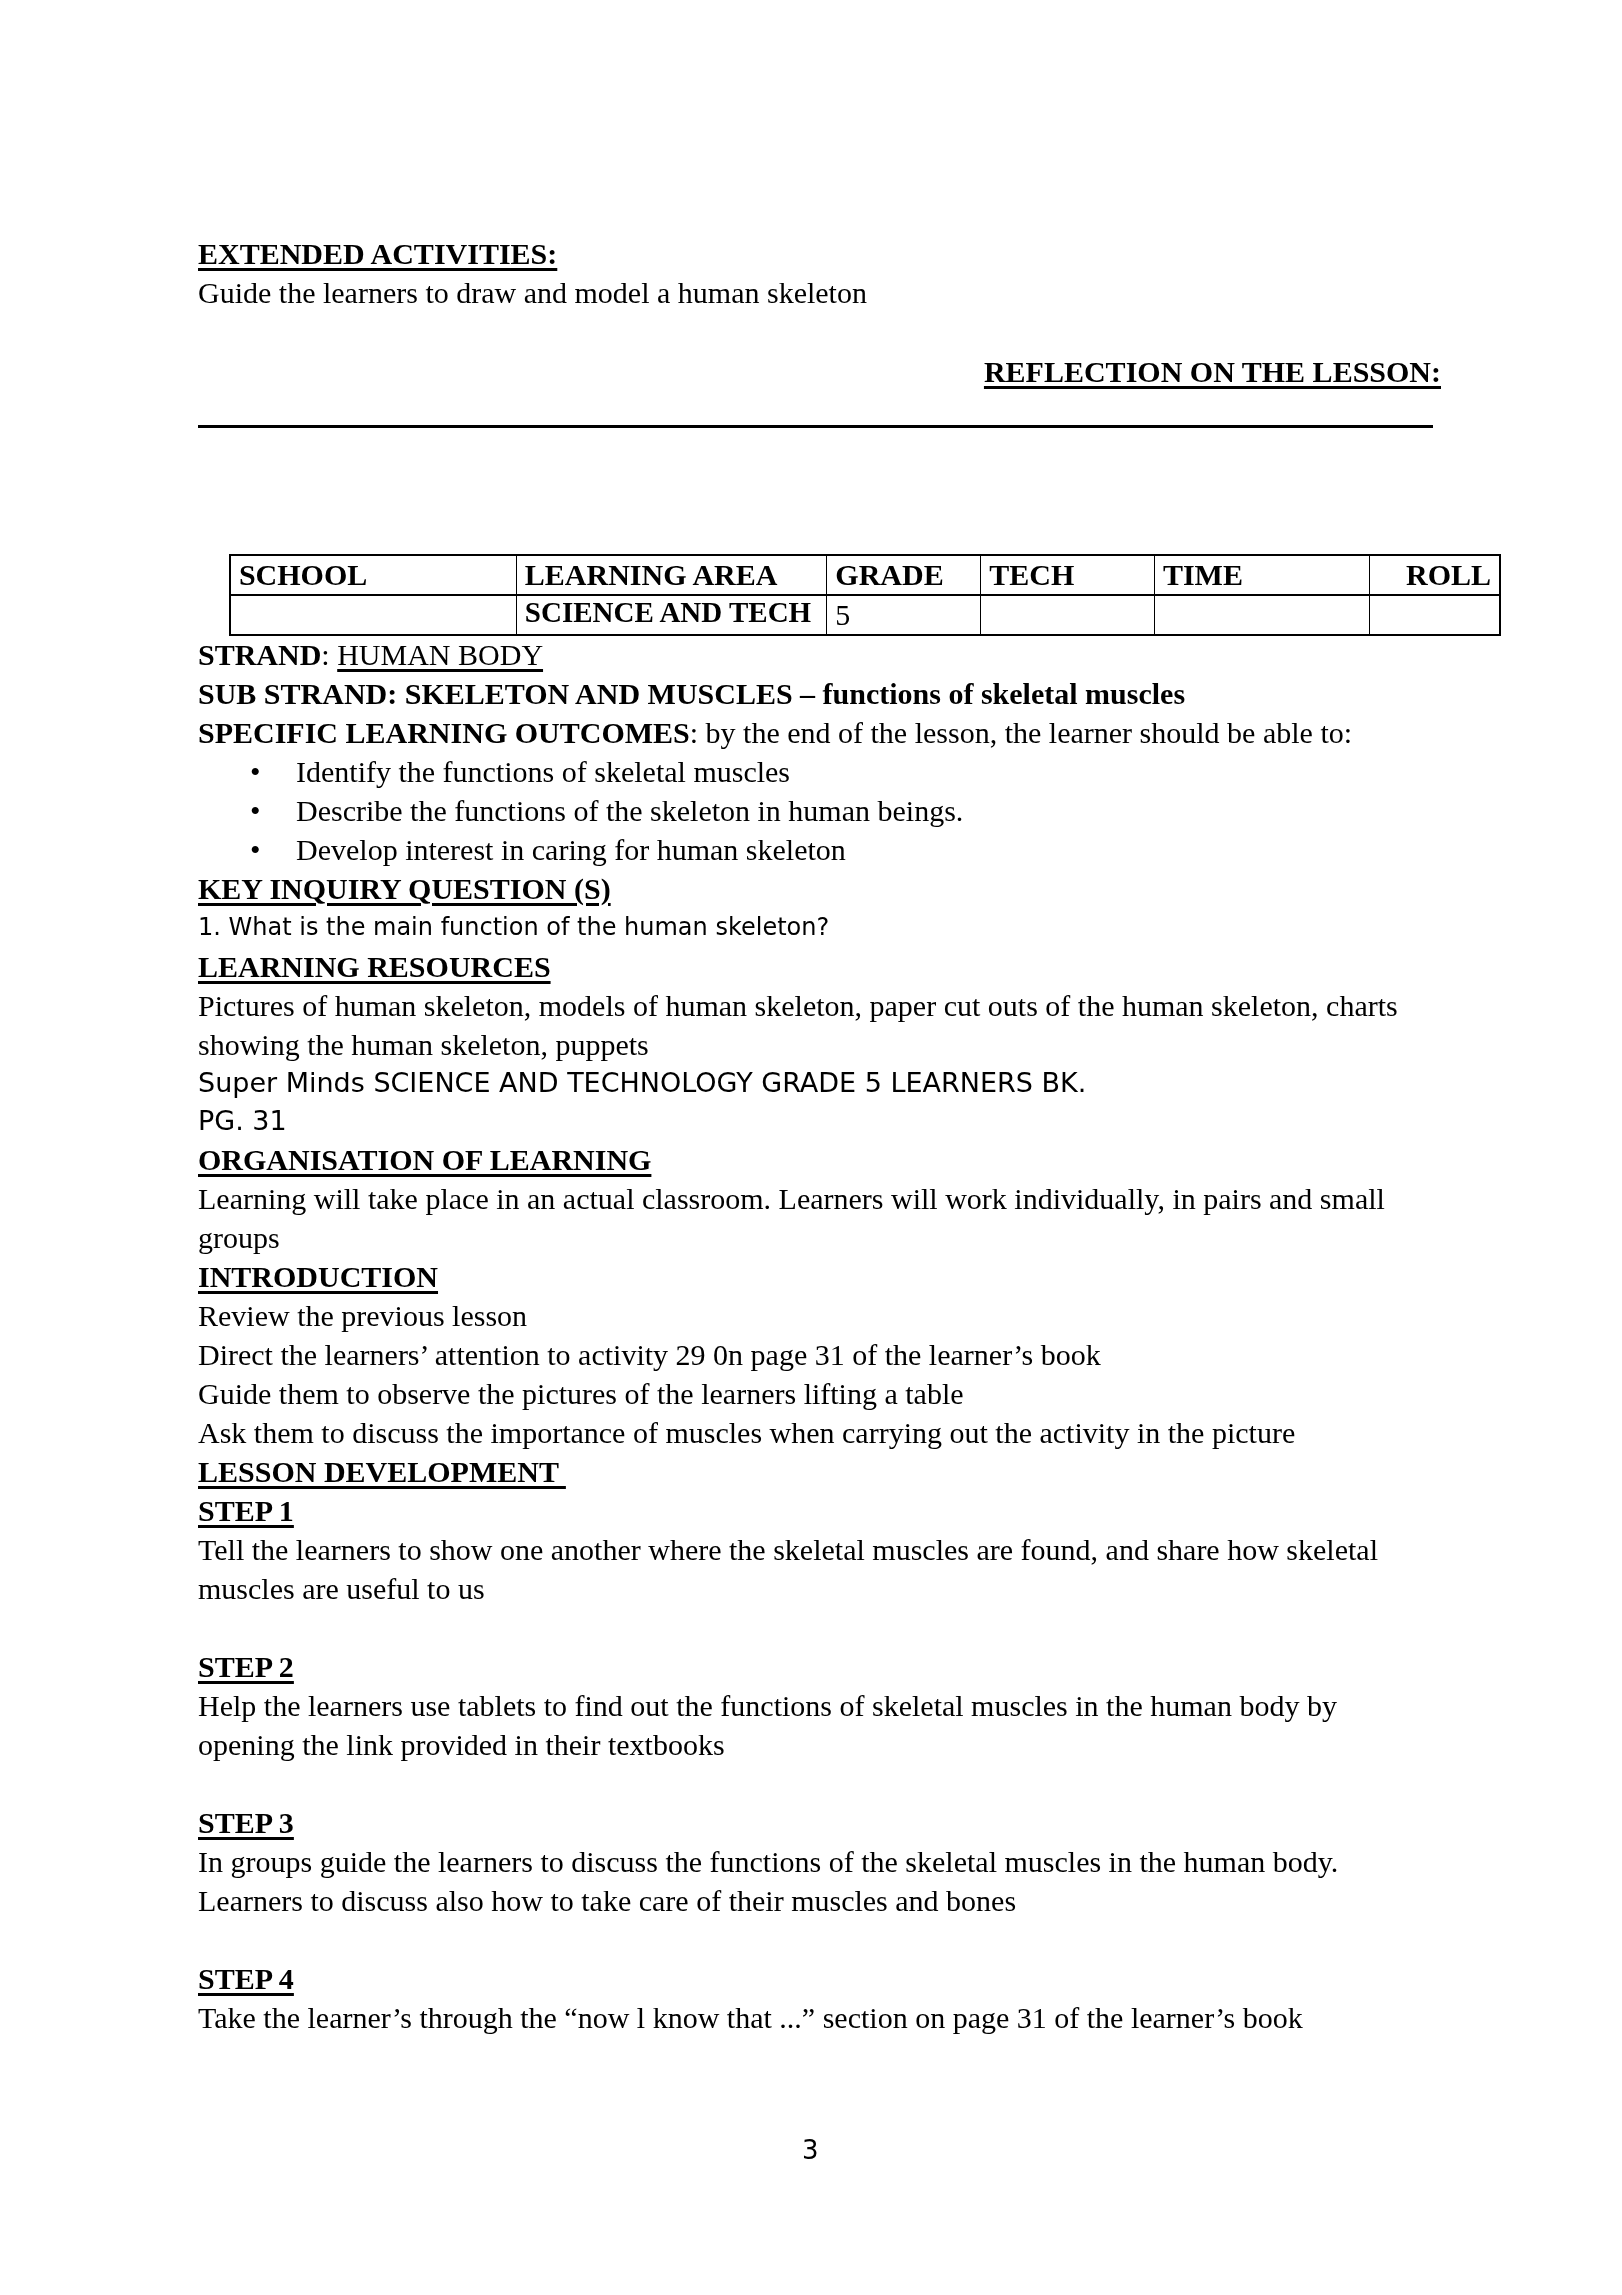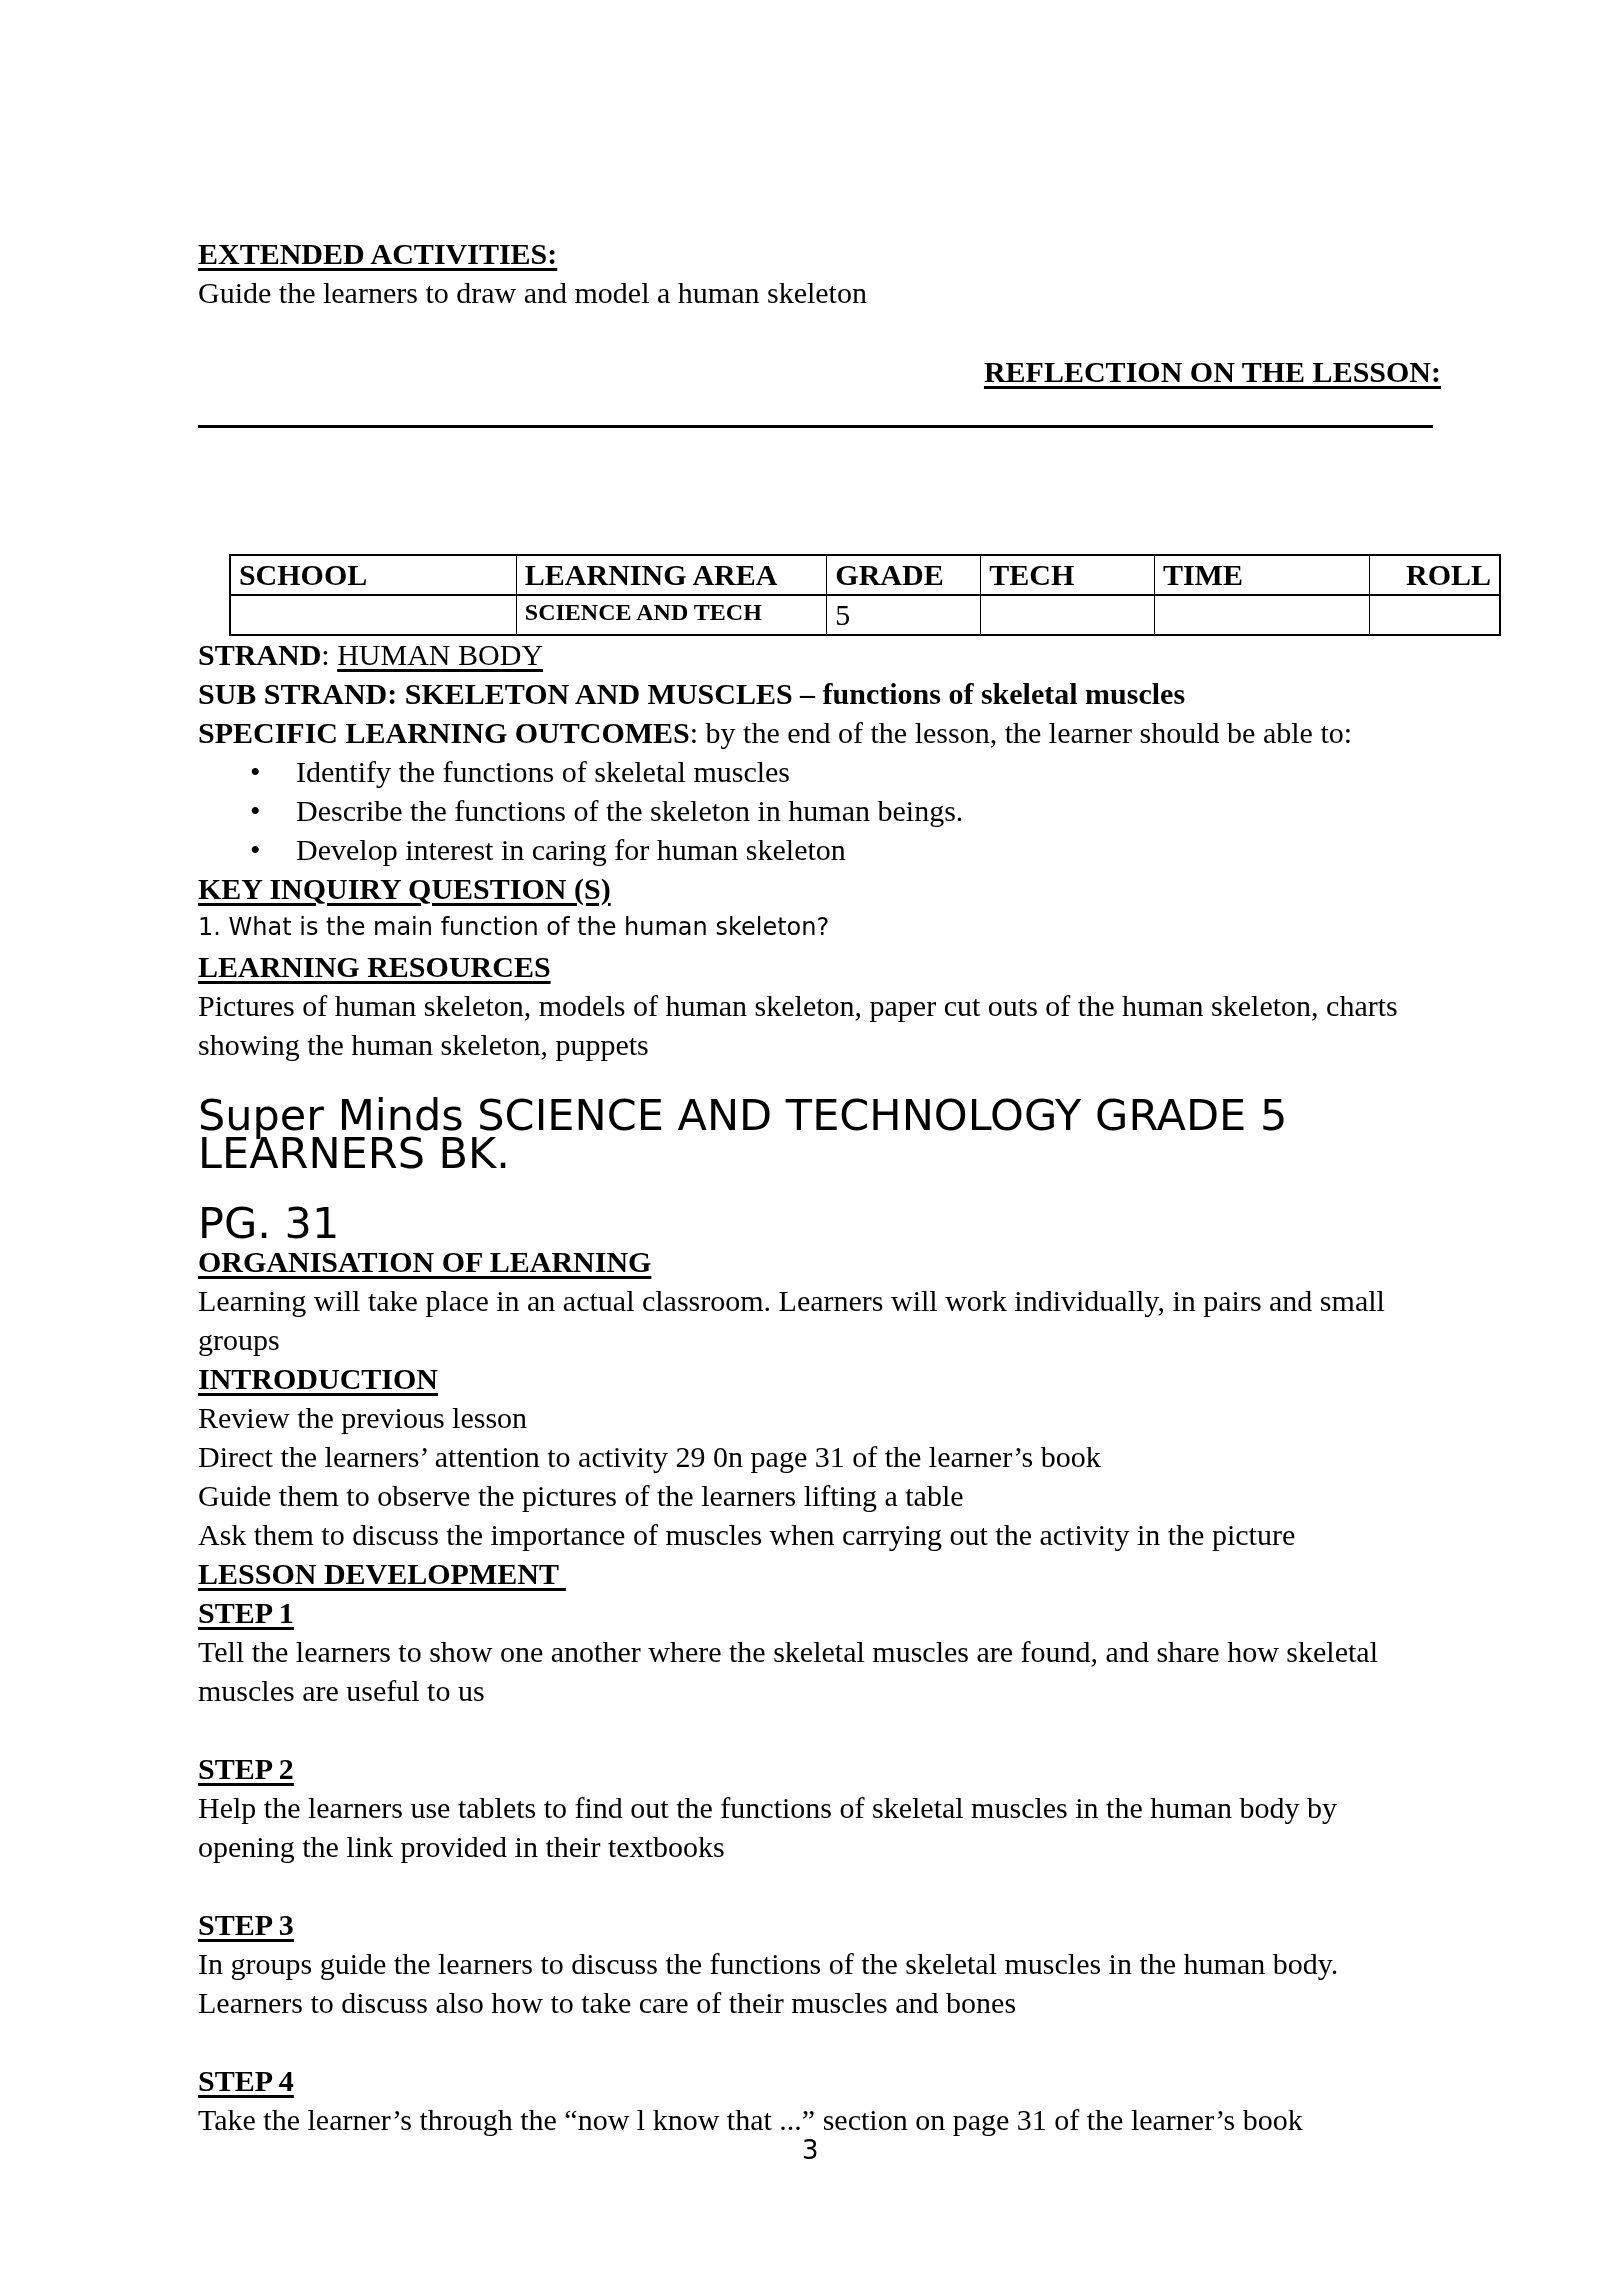--- a/index.html
+++ b/index.html
@@ -11,31 +11,31 @@
   .b { font-weight: bold; }
   .u { text-decoration: underline; text-decoration-thickness: 2.6px; text-underline-offset: 3.9px; }
   p { margin: 0; font-family: Liberation Serif, serif; }
 
   .rule { position: absolute; left: 198px; width: 1235px; top: 425px; height: 2.6px; background: #000; }
 
   table.hdr { position: absolute; left: 182px; top: 554px; width: 1272px; border-collapse: collapse;
               font-family: "Liberation Serif", "DejaVu Serif", serif; }
   table.hdr td { border: 1.3px solid #000; padding: 0 7.9px; vertical-align: top; }
   table.hdr tr.h td { height: 38px; font-size: 30px; font-weight: bold; line-height: 38px; border-bottom: 2.6px solid #000; }
-  table.hdr tr.v td { height: 38px; font-size: 24px; line-height: 33px; }
+  table.hdr tr.v td { height: 38px; font-size: 29px; line-height: 33px; }
   table.hdr tr.v td.bold { font-weight: bold; }
   table.hdr tr.v td.grade { font-size: 30px; line-height: 38px; font-weight: normal; }
   table.hdr { border-top: 2.6px solid #000; border-bottom: 2.6px solid #000; border-left: 2.6px solid #000; border-right: 2.6px solid #000; margin-left: 47px; }
 
   ul.out { margin: 0; padding: 0; list-style: none; }
   ul.out li { position: relative; padding-left: 98px; }
   ul.out li .dot { position: absolute; left: 52px; top: 0; }
 
   .q { font-size: 24px; line-height: 39px; }
-  .ref { font-size: 43px; line-height: 38px; margin-top: 32px; }
+  .ref { font-size: 27px; line-height: 38px; }
   .pagenum { position: absolute; left: 802px; top: 2135px; font-size: 26px; }
 </style>
 </head>
 <body>
 
 <div class="page">
 
   <div class="blk serif" style="top:234px;">
     <p class="b u">EXTENDED ACTIVITIES:</p>
     <p>Guide the learners to draw and model a human skeleton</p>

